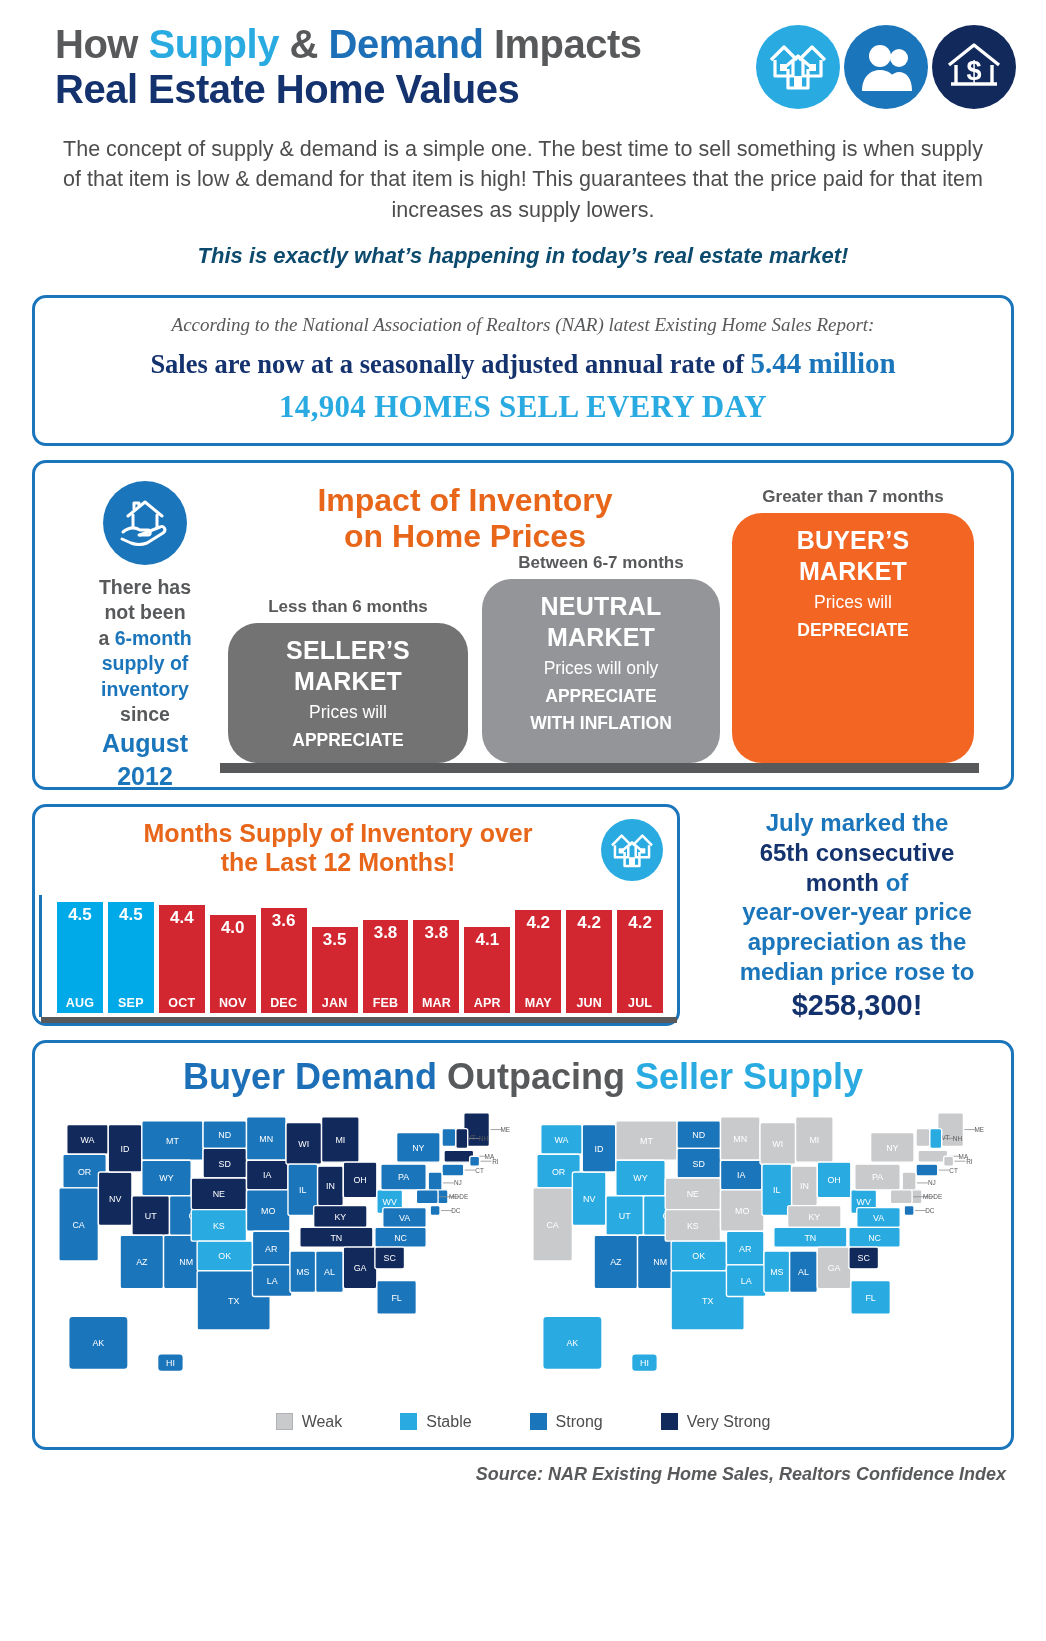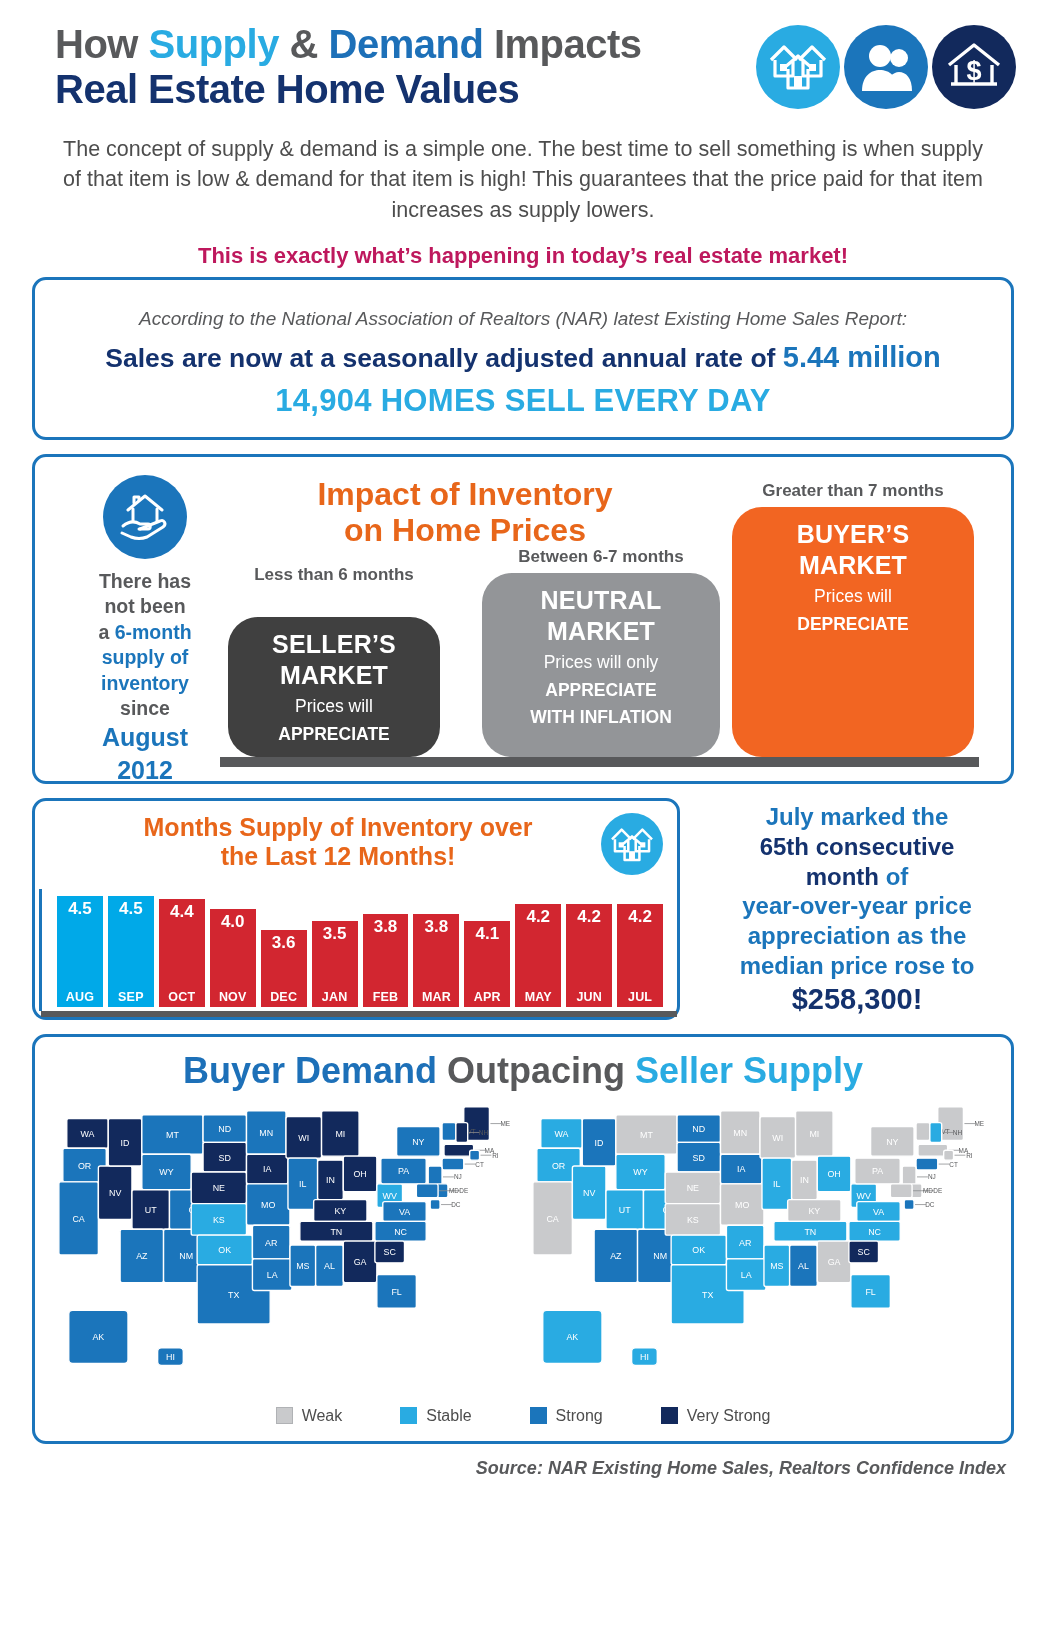--- a/index.html
+++ b/index.html
@@ -22,27 +22,27 @@
   .t-navy   { color: #14326e; }
 
   .header-icons { display: flex; gap: 4px; margin-top: 3px; }
   .circ { width: 84px; height: 84px; border-radius: 50%; display: flex; align-items: center; justify-content: center; }
   .circ-ltblue { background: #29abe2; }
   .circ-mdblue { background: #1b75bb; }
   .circ-navy   { background: #12295c; }
 
   
   .intro { text-align: center; font-size: 21.5px; line-height: 1.42; color: #4d4d4d; margin: 22px 60px 0 60px; }
-  .intro-orange { text-align: center; font-size: 22px; font-weight: bold; color: #be185d; margin-top: 18px; }
+  .intro-orange { text-align: center; font-size: 22px; font-weight: bold; font-style: italic; color: #0c4a6e; margin-top: 18px; }
 
   
   .box { border: 3px solid #1b75bb; border-radius: 14px; margin: 0 32px; background: #fff; }
 
   
-  #nar-box { margin-top: 8px; padding: 28px 24px 18px; text-align: center; }
+  #nar-box { margin-top: 26px; padding: 16px 24px 18px; text-align: center; font-family: Liberation Serif, serif; }
   .nar-lead { font-size: 19px; font-style: italic; color: #58595b; }
   .nar-mid { font-size: 26.5px; font-weight: bold; color: #14326e; margin-top: 11px; }
   .nar-mid .hl { color: #1b75bb; font-size: 29px; }
   .nar-big { font-size: 31px; font-weight: bold; color: #29abe2; margin-top: 9px; letter-spacing: 0.3px; }
 
   
   #inventory-box { margin-top: 14px; padding: 14px 18px 14px 18px; height: 330px; position: relative; }
   .inv-left { position: absolute; left: 40px; top: 18px; width: 140px; text-align: center; }
   .hand-circle { width: 84px; height: 84px; border-radius: 50%; background: #1b75bb; margin: 0 auto 10px; display:flex; align-items:center; justify-content:center; }
   .inv-left-text { font-size: 19.5px; font-weight: bold; line-height: 1.3; color: #58595b; }
@@ -52,21 +52,21 @@
   .inv-title { position: absolute; left: 210px; top: 20px; width: 440px; text-align: center;
                font-size: 32px; font-weight: bold; color: #e8661a; line-height: 1.12; }
 
   .inv-bars { position: absolute; left: 185px; right: 18px; bottom: 14px; height: 300px; }
   .mkt-col { position: absolute; bottom: 10px; }
   .mkt-caplabel { position: absolute; left: 0; right: 0; text-align: center; font-size: 17px; font-weight: bold; color: #58595b; }
   .mkt-bar { color: #fff; text-align: center; padding: 12px 6px 0; border-radius: 30px; }
   .mkt-bar h4 { font-size: 25px; font-weight: bold; line-height: 1.22; letter-spacing: 0.2px; }
   .mkt-bar p { font-size: 17.5px; line-height: 1.28; margin-top: 5px; }
   .mkt-bar p b { font-weight: bold; }
-  .mkt-seller  { background: #404040; margin-top: 26px; }
+  .mkt-seller  { background: #737373; }
   .mkt-neutral { background: #939598; }
   .mkt-buyer   { background: #f26522; }
   .mkt-base { position: absolute; left: 0; right: 14px; bottom: 0; height: 10px; background: #58595b; }
 
   
   #supply-row { display: flex; margin: 14px 32px 0 32px; gap: 8px; align-items: stretch; }
   #supply-box { border: 3px solid #1b75bb; border-radius: 14px; width: 648px; padding: 12px 14px 10px 16px; position: relative; }
   .sup-head { display: flex; align-items: flex-start; }
   .sup-title { flex:1; text-align:center; font-size: 25px; font-weight:bold; color:#e8661a; line-height:1.15; padding-left: 24px;}
   .sup-icon { width: 62px; height: 62px; border-radius: 50%; background: #29abe2; display:flex; align-items:center; justify-content:center; flex-shrink:0; }
@@ -191,21 +191,21 @@
     </div>
   </div>
 
   <div class="inv-title">
     <span>Impact of Inventory</span><br>
     <span>on Home Prices</span>
   </div>
 
   <div class="inv-bars">
 
-    <div class="mkt-col" style="left:8px; width:212px;">
+    <div class="mkt-col" style="left:8px; width:240px;">
       <div class="mkt-caplabel" style="top:-26px;">Less than 6 months</div>
       <div class="mkt-bar mkt-seller" style="height:140px;">
         <h4>SELLER’S</h4>
         <h4>MARKET</h4>
         <p>Prices will</p>
         <p><b>APPRECIATE</b></p>
       </div>
     </div>
 
     <div class="mkt-col" style="left:262px; width:238px;">
@@ -266,21 +266,21 @@
           <div class="mon">SEP</div>
         </div>
         <div class="sbar sbar-red" style="height: 108px;">
           <div class="val">4.4</div>
           <div class="mon">OCT</div>
         </div>
         <div class="sbar sbar-red" style="height: 98px;">
           <div class="val">4.0</div>
           <div class="mon">NOV</div>
         </div>
-        <div class="sbar sbar-red" style="height: 77px;">
+        <div class="sbar sbar-red" style="height: 105px;">
           <div class="val">3.6</div>
           <div class="mon">DEC</div>
         </div>
         <div class="sbar sbar-red" style="height: 86px;">
           <div class="val">3.5</div>
           <div class="mon">JAN</div>
         </div>
         <div class="sbar sbar-red" style="height: 93px;">
           <div class="val">3.8</div>
           <div class="mon">FEB</div>

